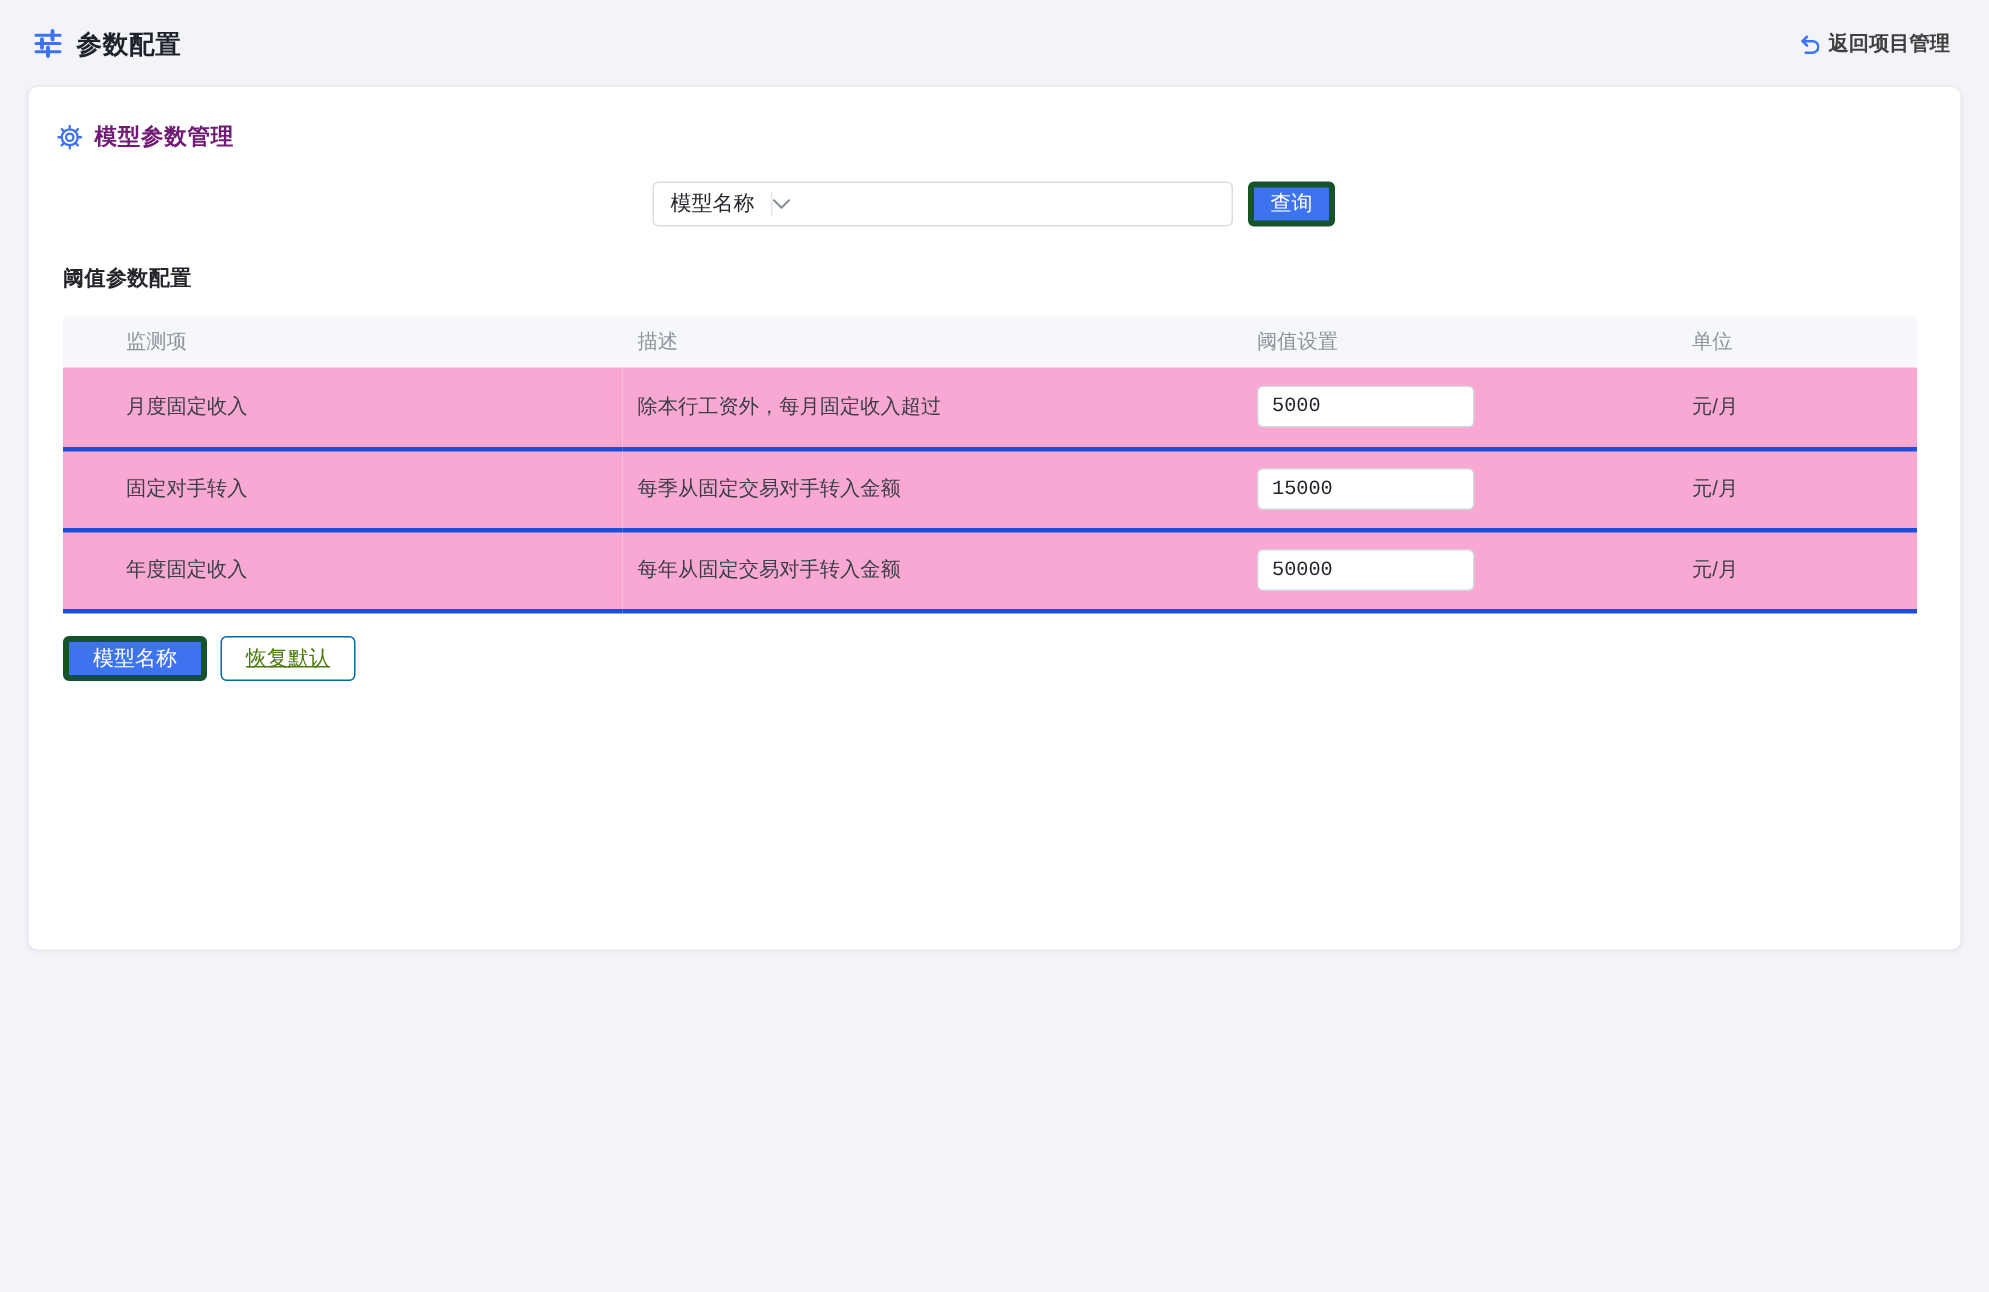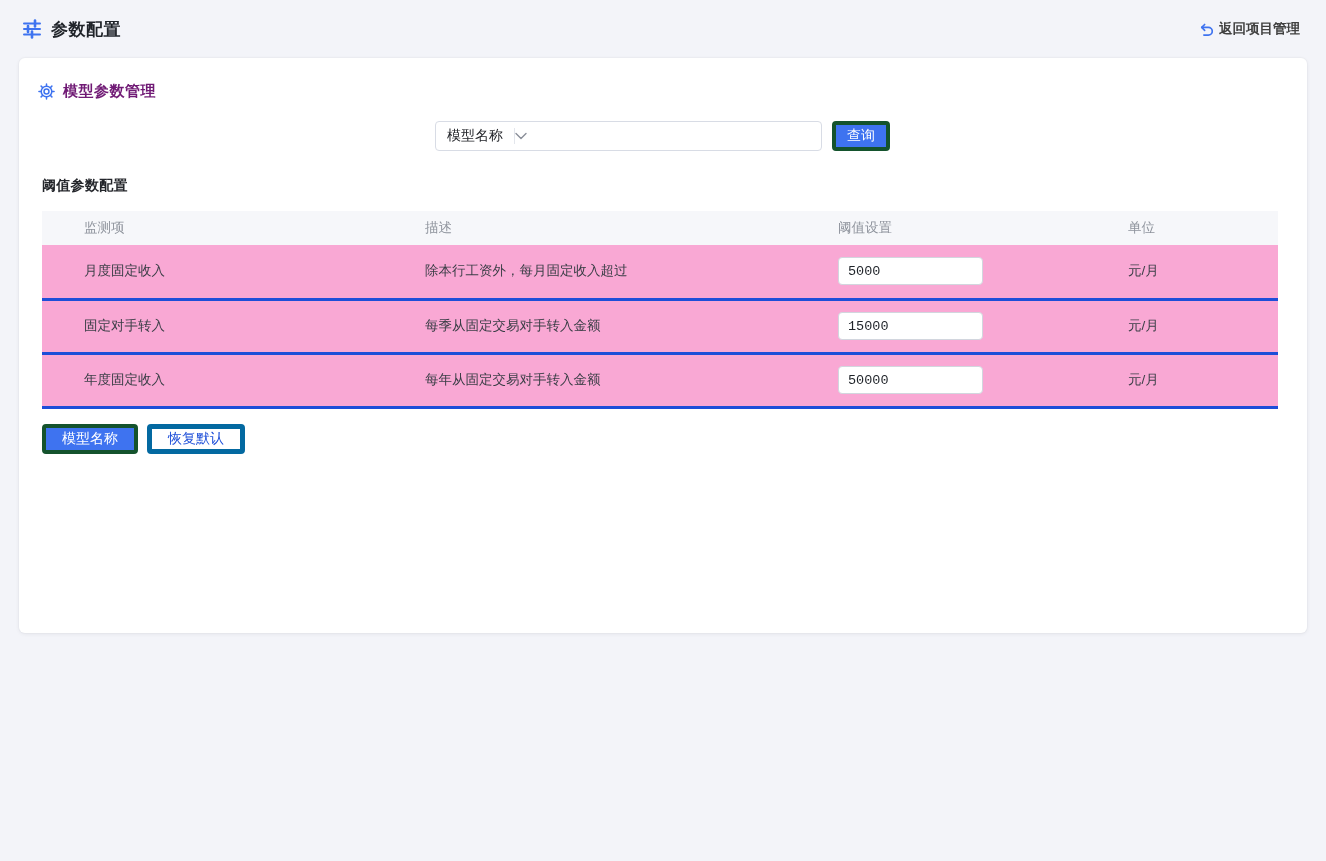--- a/index.html
+++ b/index.html
@@ -50,21 +50,21 @@
     cursor: pointer;
   }
   .select-label { padding: 0 11px; font-size: 14px; color: #24262b; white-space: nowrap; }
   .select-divider { width: 1px; height: 16px; background: #e3e6ec; }
   .select-value { flex: 1; padding-left: 13px; font-size: 14px; color: #24262b; }
   .select-chevron { margin-right: 11px; display: flex; align-items: center; color: #8a8f99; }
 
   .btn { height: 30px; border-radius: 4px; font-size: 14px; cursor: pointer;
          font-family: inherit; display: inline-flex; align-items: center; justify-content: center; }
   .btn-primary { background: #3e73f0; color: #fff; border: 4px solid #14532d; }
-  .btn-default { background: #fff; color: #1d4ed8; border: 5px solid #0369a1; }
+  .btn-default { background: #fff; color: #4d7c0f; border: 1px solid #0369a1; text-decoration: underline; }
   .query-btn { width: 58px; margin-left: 10px; }
 
   
   .sub-title { font-size: 14px; font-weight: 700; color: #24262b; margin-bottom: 16px; letter-spacing: .3px; }
   table.threshold { width: 1236px; border-collapse: collapse; table-layout: fixed; }
   table.threshold col.c1 { width: 373px; }
   table.threshold col.c2 { width: 413px; }
   table.threshold col.c3 { width: 290px; }
   table.threshold col.c4 { width: 160px; }
   table.threshold th {

